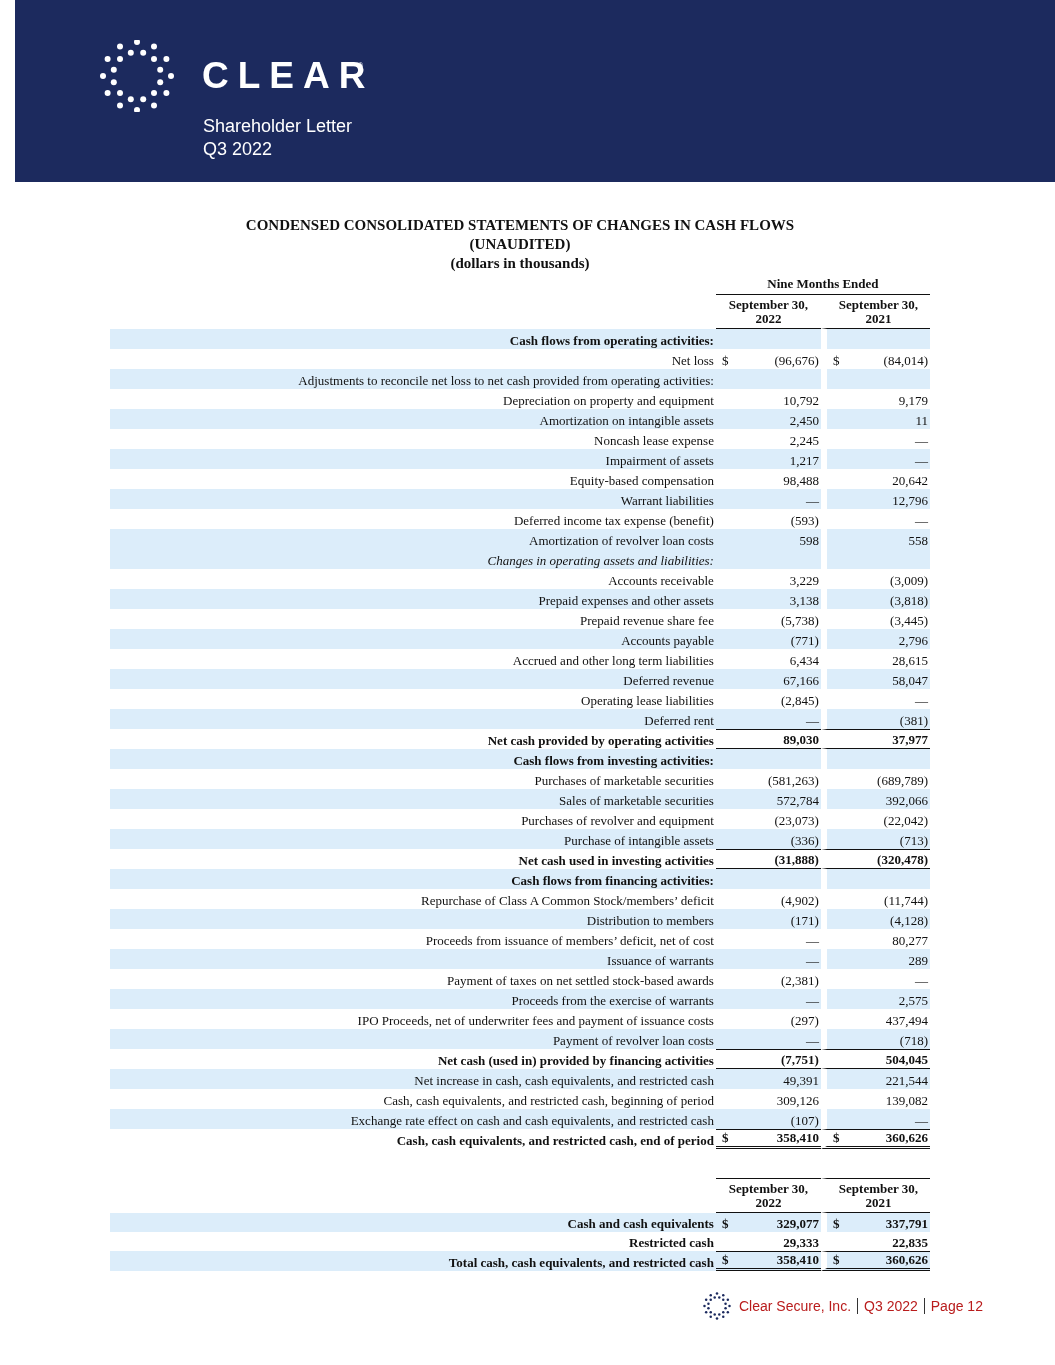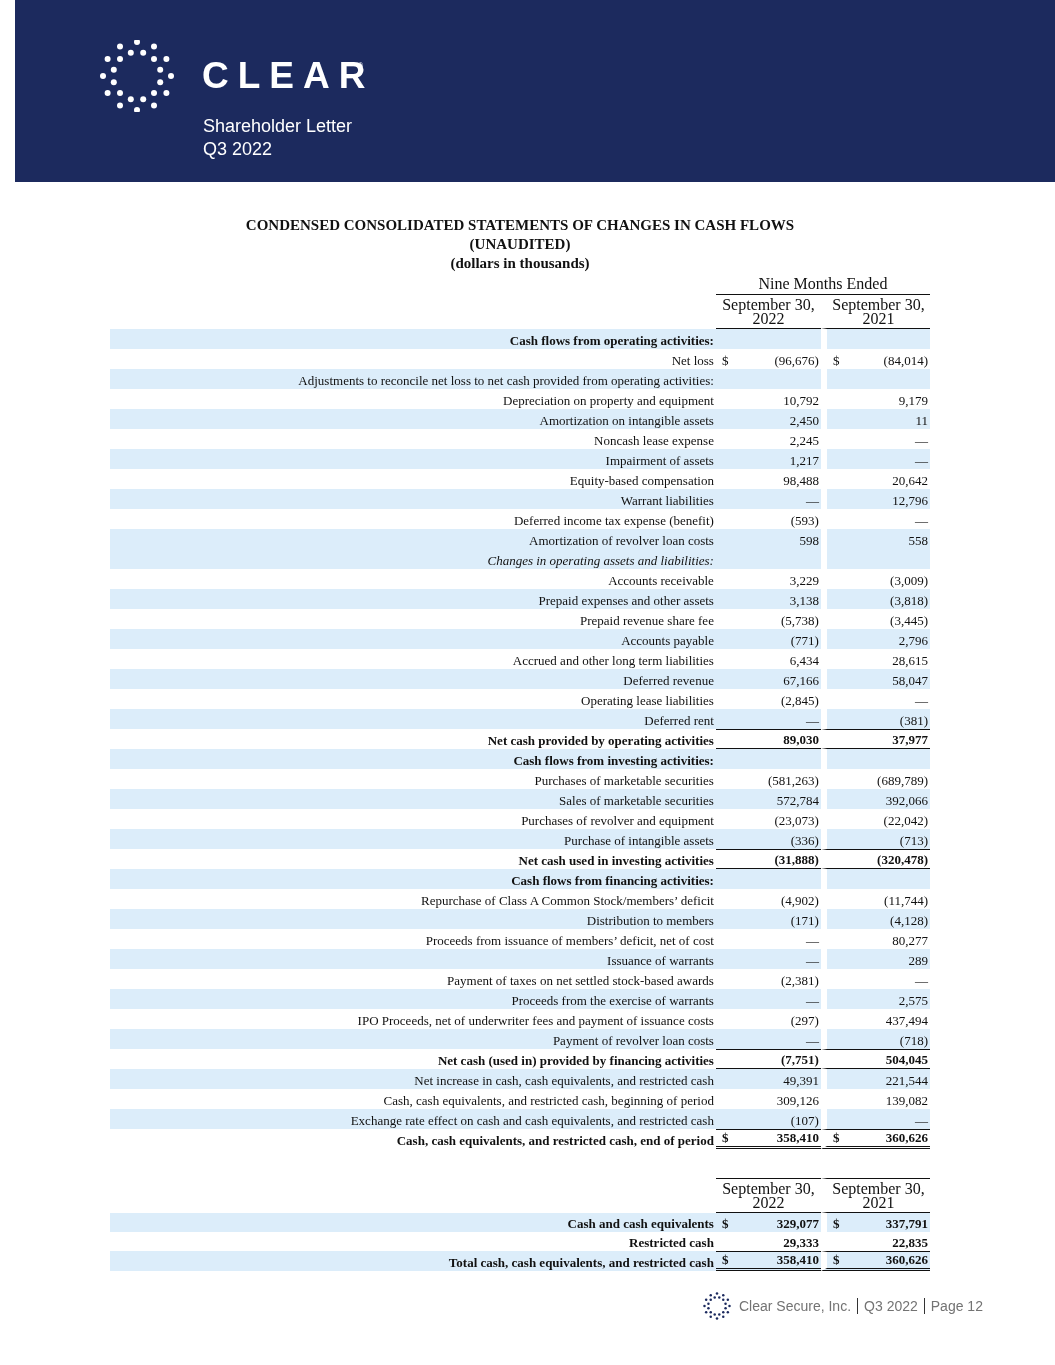--- a/index.html
+++ b/index.html
@@ -24,27 +24,27 @@
   .bold td { font-weight: bold; }
   .c22 { width: 104px; }
   .c21 { width: 108px; }
   .cell { display: flex; justify-content: space-between; }
   .cur { padding-left: 4px; }
   .num { text-align: right; }
   .gap-l { border-left: 6px solid #fff; }
   .top-rule { border-top: 1.5px solid #111; }
   .bot-rule { border-bottom: 1.5px solid #111; }
   .dbl-rule { border-bottom: 3.5px double #111; }
-  th { font-weight: normal; font-size: 16px; line-height: 14px; text-align: center; }
+  th { font-weight: bold; font-size: 13px; line-height: 14px; text-align: center; }
 
   table.sum { position: absolute; left: 110px; top: 1178px; width: 820px; border-collapse: separate; border-spacing: 0; font-size: 13px; }
   table.sum td { height: 19px; padding: 0 2px; vertical-align: bottom; white-space: nowrap; font-weight: bold; }
   table.sum tr.shade td { background: #dcedfa; }
 
-  .footer { position: absolute; left: 703px; top: 1292px; height: 28px; display: flex; align-items: center; font-family: "Liberation Sans", sans-serif; font-size: 14px; color: #737373; }
+  .footer { position: absolute; left: 703px; top: 1292px; height: 28px; display: flex; align-items: center; font-family: "Liberation Sans", sans-serif; font-size: 14px; color: #b91c1c; }
   .footer-logo { width: 28px; height: 28px; margin-right: 8px; }
   .sep { display: inline-block; width: 1px; height: 16px; background: #333; margin: 0 6px; }
 </style>
 </head>
 <body>
 
 <div class="banner">
   <svg class="logo-mark" viewBox="0 0 76 72" id="logoMark">
       <circle cx="72.0" cy="36.0" r="3" fill="#ffffff"></circle>
       <circle cx="67.4" cy="53.0" r="3" fill="#ffffff"></circle>

